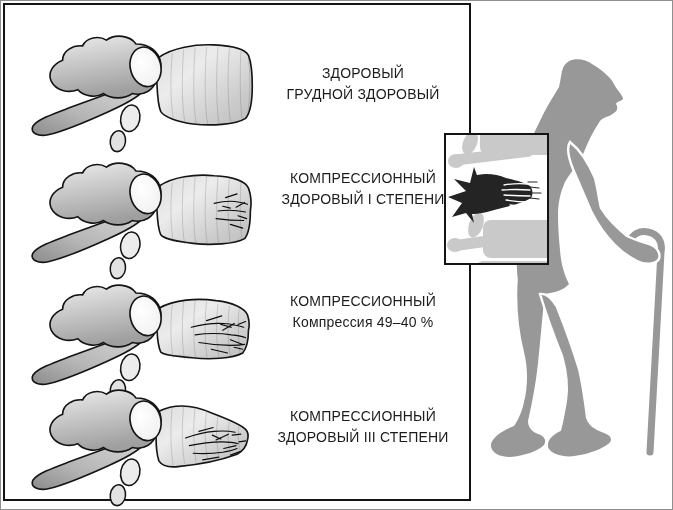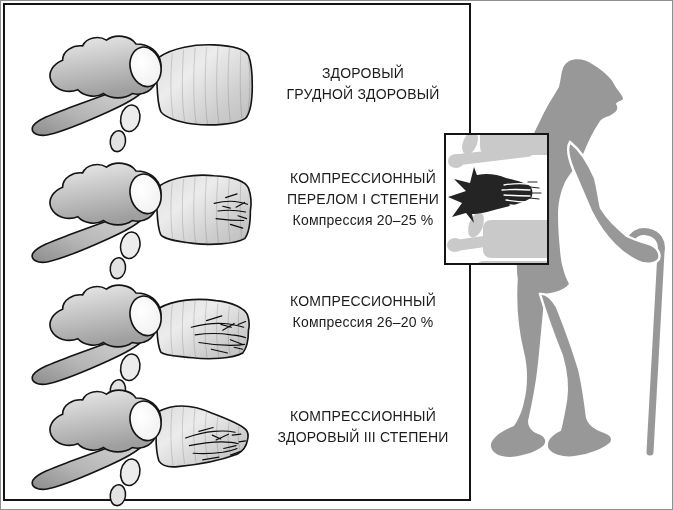--- a/index.html
+++ b/index.html
@@ -102,26 +102,25 @@
         <use href="#vpost"></use>
       </svg>
     </div>
 
     <div class="label" style="top:58px">
       <div class="cap">ЗДОРОВЫЙ</div>
       <div class="cap">ГРУДНОЙ ЗДОРОВЫЙ</div>
     </div>
     <div class="label" style="top:163px">
       <div class="cap">КОМПРЕССИОННЫЙ</div>
-      <div class="cap">ПЕРЕЛОМ I СТЕПЕНИ</div>
-      <div class="sub">Компрессия 20–25 %</div>
+      <div class="cap">ЗДОРОВЫЙ I СТЕПЕНИ</div>
     </div>
     <div class="label" style="top:286px">
       <div class="cap">КОМПРЕССИОННЫЙ</div>
-      <div class="sub">Компрессия 26–20 %</div>
+      <div class="sub">Компрессия 49–40 %</div>
     </div>
     <div class="label" style="top:401px">
       <div class="cap">КОМПРЕССИОННЫЙ</div>
       <div class="cap">ЗДОРОВЫЙ III СТЕПЕНИ</div>
     </div>
   </div>
 
   <div class="person">
     <svg viewBox="0 0 198 420">
       <path fill="#989898" d="M85,22 C90,10 106,12 114,18 C124,24 133,31 137,40 C141,46 145,50 145,53 C142,56 139,55 138,58 C140,61 140,64 136,67 C131,71 125,71 122,75 C115,85 110,96 106,106 C100,119 92,127 87,136 C82,147 80,158 80,169 C80,182 81,194 82,204 C83,218 86,228 91,238 C82,248 62,250 49,246 C42,242 39,234 39,224 C38,202 38,180 40,160 C41,142 44,121 50,105 C53,93 57,85 61,77 C67,63 75,51 81,41 C83,33 83,27 85,22 Z"></path>

